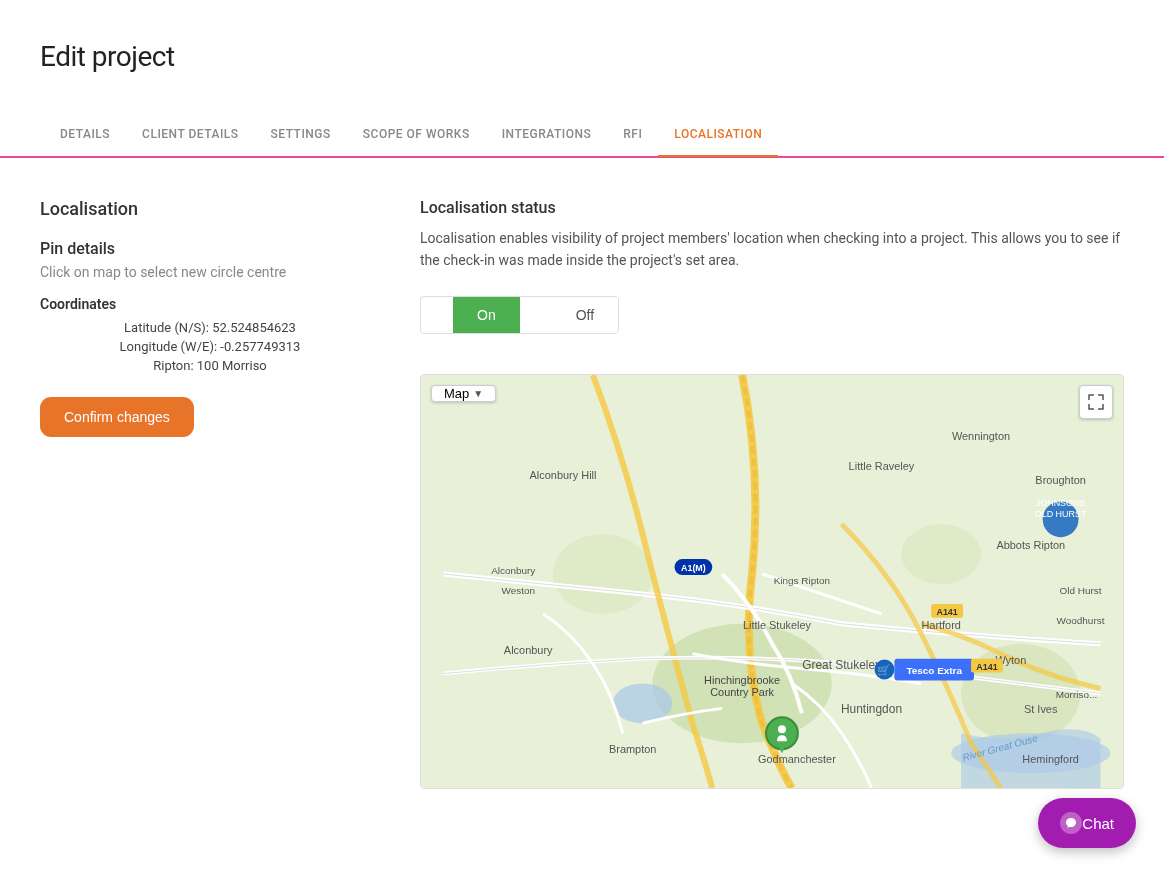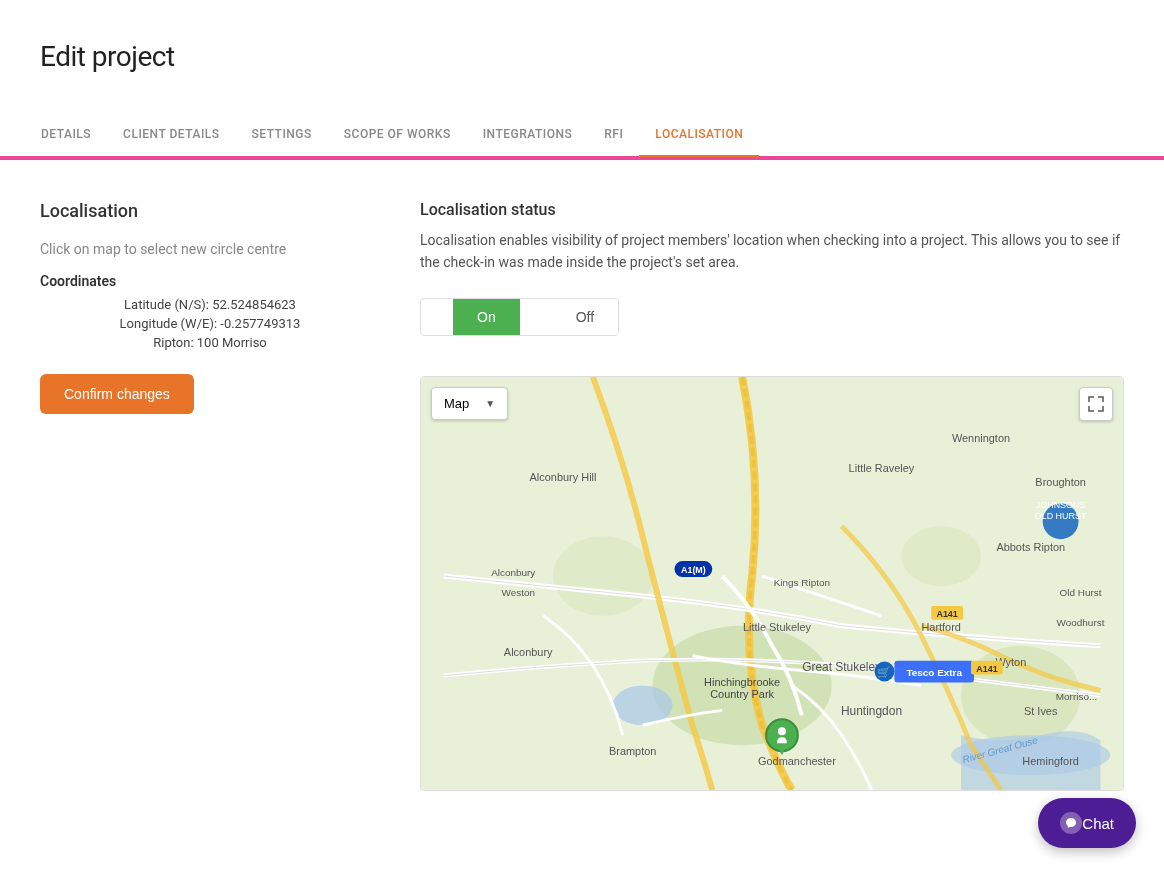--- a/index.html
+++ b/index.html
@@ -23,22 +23,22 @@
 
     .page-title {
       font-size: 28px;
       font-weight: 400;
       color: #222;
       letter-spacing: -0.5px;
     }
 
     .tabs-bar {
       display: flex;
-      border-bottom: 4px solid #ec4899;
-      padding: 0 25px;
+      border-bottom: 2px solid #ec4899;
+      padding: 0 44px;
       margin-top: 20px;
       background: #fff;
     }
 
     .tab-item {
       padding: 14px 16px;
       font-size: 12px;
       font-weight: 500;
       letter-spacing: 0.5px;
       color: #888;
@@ -139,27 +139,27 @@
       width: 100%; height: 100%;
     }
 
     .map-overlay-btn {
       position: absolute;
       top: 10px;
       left: 10px;
       background: #fff;
       border: 1px solid #ccc;
       border-radius: 4px;
-      padding: 8px 12px;
+      padding: 0 12px;
       font-size: 13px;
       font-weight: 500;
       cursor: pointer;
       display: flex;
       align-items: center;
-      gap: 16px;
+      gap: 4px;
       z-index: 10;
       box-shadow: 0 1px 3px rgba(0,0,0,0.2);
     }
 
     .map-fullscreen-btn {
       position: absolute;
       top: 10px;
       right: 10px;
       background: #fff;
       border: 1px solid #ccc;
@@ -203,33 +203,33 @@
       color: #444;
       margin-bottom: 4px;
       text-align: center;
     }
 
     .confirm-btn {
       margin-top: 20px;
       background: #e8742a;
       color: #fff;
       border: none;
-      border-radius: 6px;
+      border-radius: 11px;
       padding: 12px 24px;
       font-size: 14px;
       font-weight: 500;
       cursor: pointer;
     }
 
     
     .chat-button {
       position: fixed;
       bottom: 28px;
       right: 28px;
-      background: #4c1d95;
+      background: #a21caf;
       color: #fff;
       border: none;
       border-radius: 30px;
       padding: 14px 22px;
       font-size: 15px;
       font-weight: 500;
       cursor: pointer;
       display: flex;
       align-items: center;
       box-shadow: 0 4px 12px rgba(0,0,0,0.25);
@@ -267,20 +267,21 @@
     <div class="tab-item">INTEGRATIONS</div>
     <div class="tab-item">RFI</div>
     <div class="tab-item active">LOCALISATION</div>
   </div>
 
   <div class="content-area">
     <div class="left-panel">
       <div class="section-title">Localisation</div>
 
       <div class="pin-details-section">
+        <div class="pin-title">Pin details</div>
         <div class="pin-hint">Click on map to select new circle centre</div>
         <div class="coordinates-title">Coordinates</div>
         <div class="coord-row"><span>Latitude (N/S):  </span><span>52.524854623</span></div>
         <div class="coord-row"><span>Longitude (W/E):  </span><span>-0.257749313</span></div>
         <div class="coord-row"><span>Ripton: </span><span>100 Morriso</span></div>
         <button class="confirm-btn">Confirm changes</button>
       </div>
     </div>
 
     <div class="right-panel">

